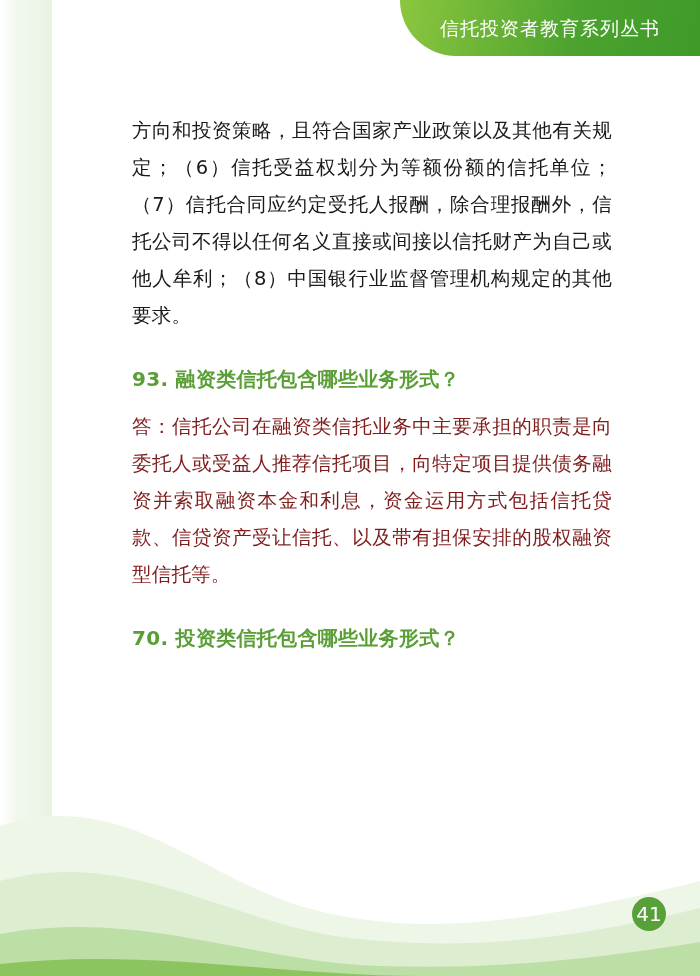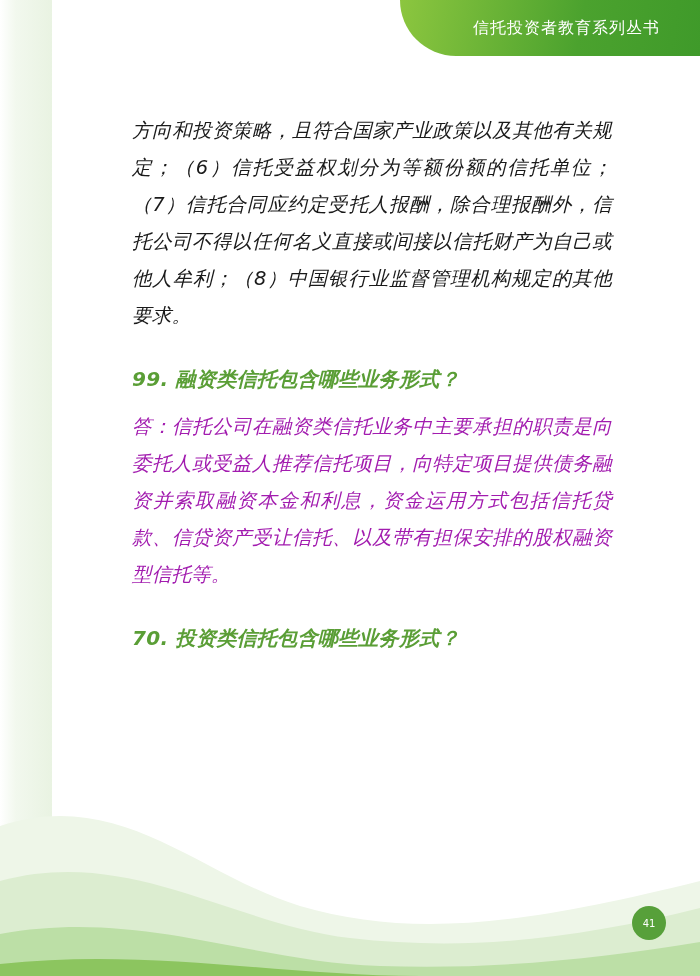--- a/index.html
+++ b/index.html
@@ -46,32 +46,31 @@
     border-bottom-left-radius: 56px;
     background: linear-gradient(100deg, #8cc63f 0%, #4ba22e 60%, #3f9a2a 100%);
   }
   .header-title {
     position: absolute;
     top: 0;
     right: 40px;
     height: 64px;
     line-height: 56px;
     color: #ffffff;
-    font-size: 16px;
+    font-size: 19px;
     letter-spacing: 1px;
     white-space: nowrap;
   }
 
   
   .content {
     position: absolute;
     left: 132px;
     top: 112px;
     width: 480px;
-    font-style: italic;
   }
   .para {
     font-size: 19.5px;
     line-height: 37px;
     color: #1a1a1a;
     text-align: justify;
     text-justify: inter-ideograph;
     margin: 0 0 6px 0;
     letter-spacing: 0.2px;
   }
@@ -79,38 +78,38 @@
     font-size: 20px;
     font-weight: bold;
     color: #5a9e36;
     margin: 30px 0 14px 0;
     line-height: 30px;
     letter-spacing: 0.3px;
   }
   .answer {
     font-size: 19.5px;
     line-height: 37px;
-    color: #a21caf;
+    color: #7f1d1d;
     text-align: justify;
     text-justify: inter-ideograph;
     margin: 0;
     letter-spacing: 0.2px;
   }
 
   
   .page-number {
     position: absolute;
     right: 34px;
-    bottom: 36px;
+    bottom: 45px;
     width: 34px;
     height: 34px;
     border-radius: 50%;
     background: #57a03a;
     color: #ffffff;
-    font-size: 10px;
+    font-size: 20px;
     display: flex;
     align-items: center;
     justify-content: center;
   }
 </style>
 </head>
 <body>
 
 <div class="page">
 
@@ -123,21 +122,21 @@
     <path d="M0,288 C150,272 280,300 420,300 L700,300 L700,300 L0,300 Z" fill="#8cc55f"></path>
   </svg>
 
   <div class="header-band"></div>
   <div class="header-title">信托投资者教育系列丛书</div>
 
   <div class="content">
 
     <p class="para">方向和投资策略，且符合国家产业政策以及其他有关规定；（6）信托受益权划分为等额份额的信托单位；（7）信托合同应约定受托人报酬，除合理报酬外，信托公司不得以任何名义直接或间接以信托财产为自己或他人牟利；（8）中国银行业监督管理机构规定的其他要求。</p>
 
-    <h2 class="qna-title">99. 融资类信托包含哪些业务形式？</h2>
+    <h2 class="qna-title">93. 融资类信托包含哪些业务形式？</h2>
     <p class="answer">答：信托公司在融资类信托业务中主要承担的职责是向委托人或受益人推荐信托项目，向特定项目提供债务融资并索取融资本金和利息，资金运用方式包括信托贷款、信贷资产受让信托、以及带有担保安排的股权融资型信托等。</p>
 
     <h2 class="qna-title">70. 投资类信托包含哪些业务形式？</h2>
 
   </div>
 
   <div class="page-number">41</div>
 
 </div>
 

